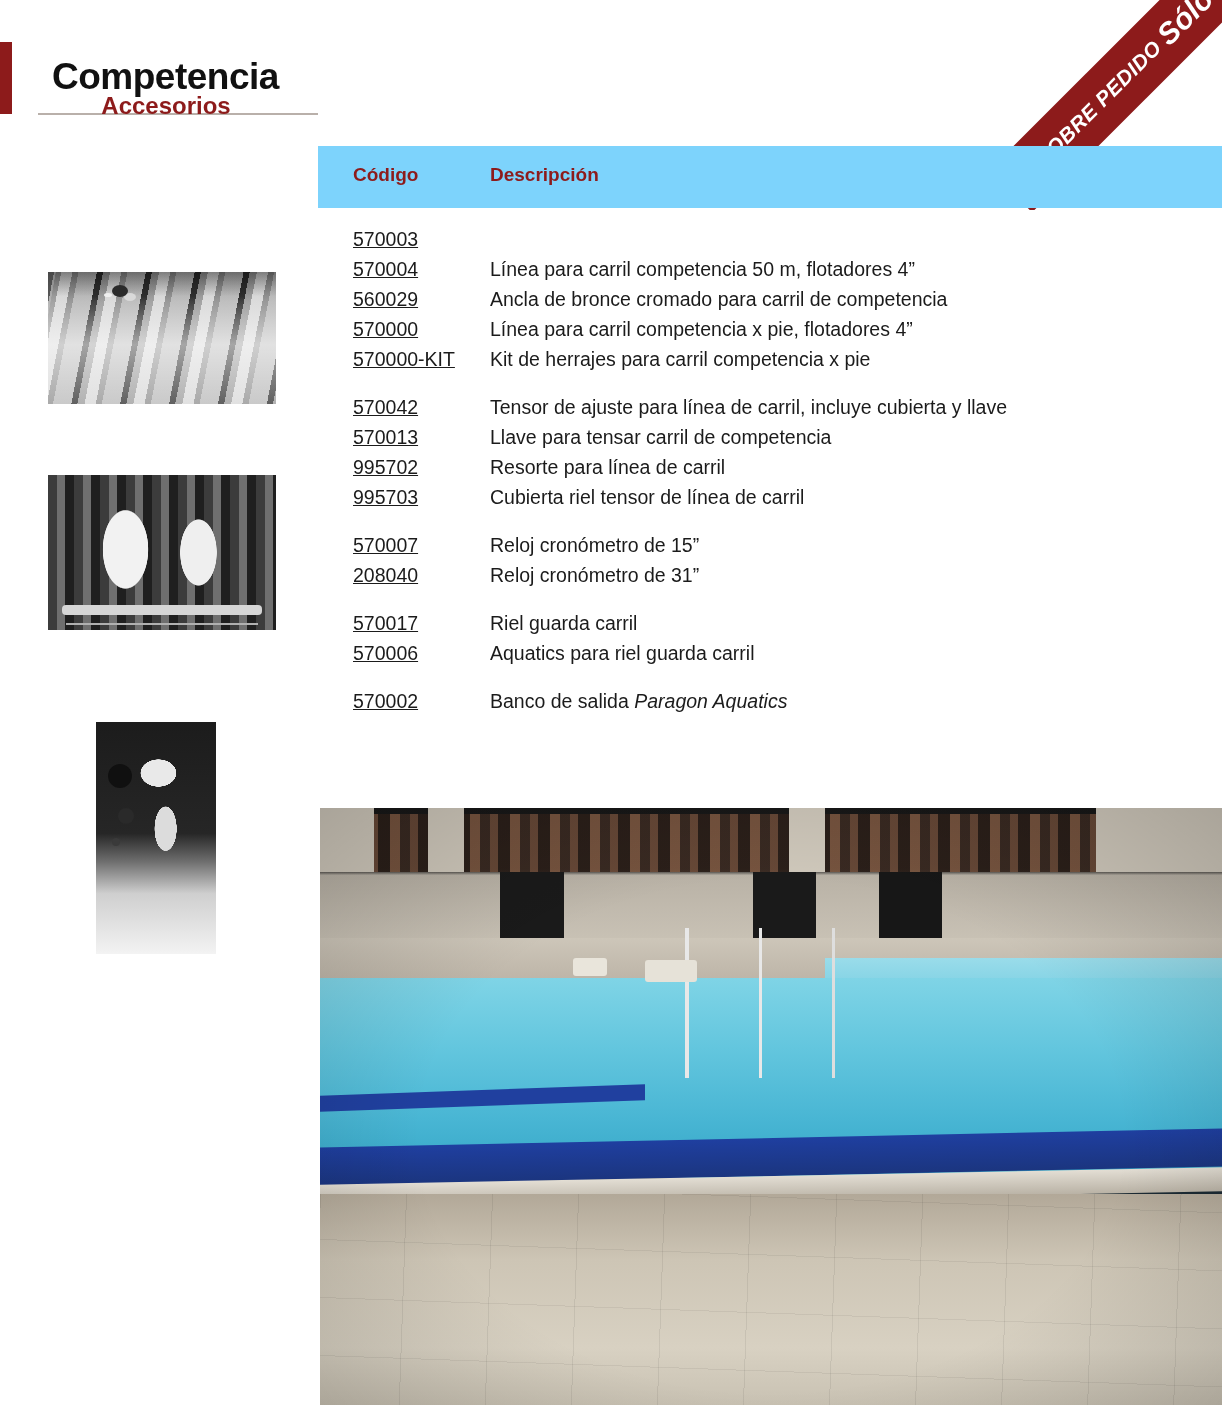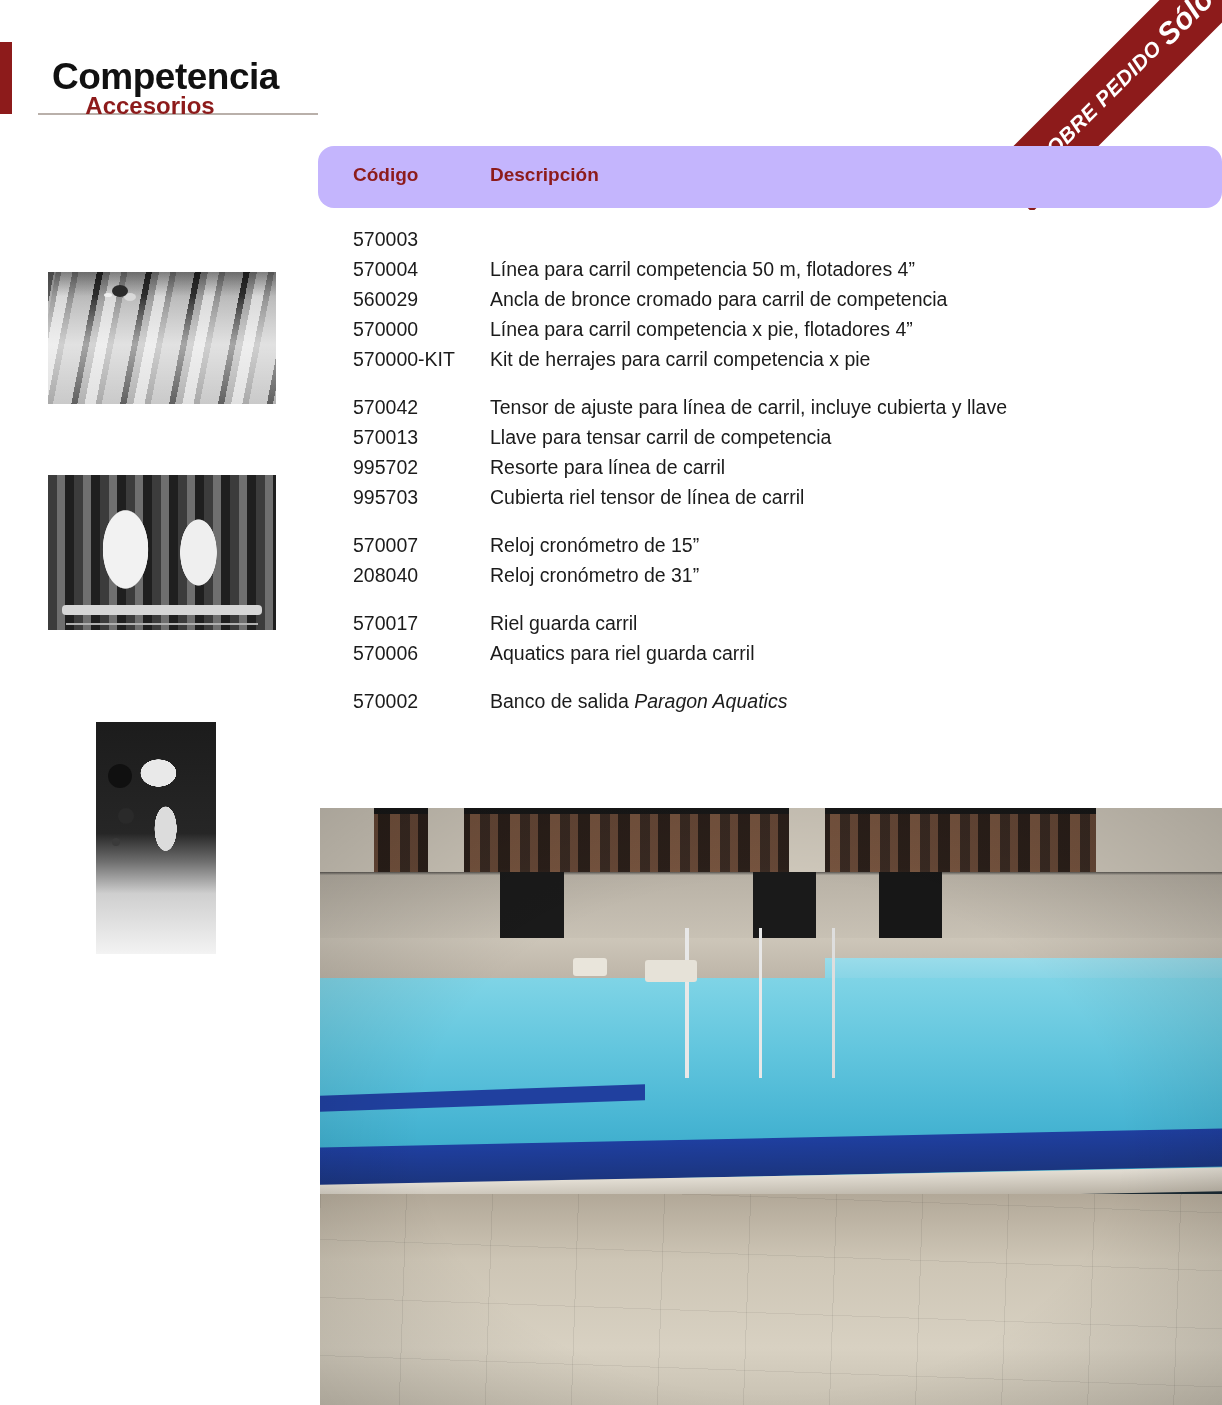--- a/index.html
+++ b/index.html
@@ -60,20 +60,21 @@
   }
   .subtitle {
     position: absolute;
     left: 0;
     top: 92px;
     width: 300px;
     text-align: center;
     font-size: 24px;
     font-weight: bold;
     color: #8d1b1b;
+    padding-left: 16px;
   }
 
   
   .thumb {
     position: absolute;
     overflow: hidden;
     background: #777;
   }
   .thumb-1 { left: 48px; top: 272px; width: 228px; height: 132px; }
   .thumb-2 { left: 48px; top: 475px; width: 228px; height: 155px; }
@@ -179,22 +180,21 @@
     font-style: italic;
   }
 
   
   .table-head {
     position: absolute;
     left: 0;
     top: 146px;
     width: 904px;
     height: 62px;
-    background: #c4b5fd;
-    border-radius: 16px;
+    background: #7dd3fc;
   }
   .th-code {
     position: absolute;
     left: 35px;
     top: 18px;
     font-size: 19px;
     font-weight: bold;
     color: #8d1b1b;
   }
   .th-desc {
@@ -217,20 +217,21 @@
     display: flex;
     height: 30px;
     align-items: flex-start;
   }
   .row.gap { height: 48px; }
   .cell-code {
     width: 137px;
     margin-left: 35px;
     font-size: 19.5px;
     color: #1b1b1b;
+    text-decoration: underline;
   }
   .cell-desc {
     font-size: 19.5px;
     color: #1b1b1b;
   }
   .cell-desc em { }
 
   
   .hero {
     position: absolute;

